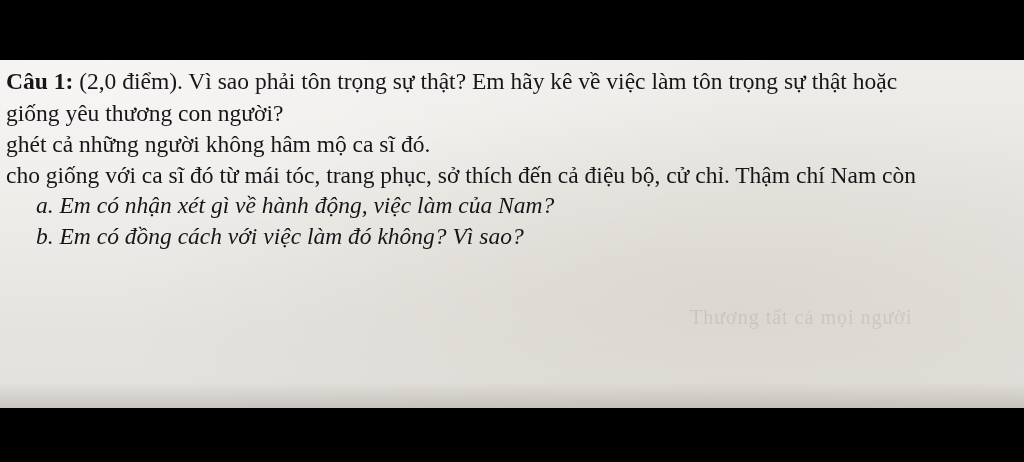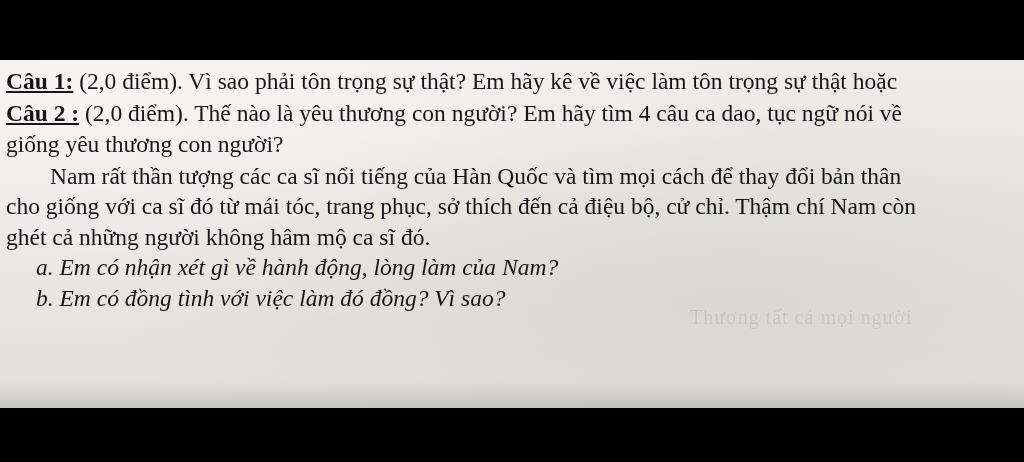--- a/index.html
+++ b/index.html
@@ -56,21 +56,20 @@
     color: #16161a;
     font-size: 23.5px;
     line-height: 1.30;
   }
   .q-line {
     margin: 0 0 1px 0;
     white-space: normal;
   }
   .lbl {
     font-weight: bold;
-    text-decoration: underline;
     text-underline-offset: 2px;
   }
   .bold {
     font-weight: normal;
   }
   .para {
     margin: 0;
     text-indent: 44px;
   }
   .para-cont {
@@ -116,32 +115,28 @@
 
     <div class="ghost">Thương tất cả mọi người</div>
 
     <div class="text-block">
 
       <p class="q-line">
         <span class="lbl">Câu 1:</span><span> </span><span class="bold">(2,0 điểm).</span><span> </span><span>Vì sao phải tôn trọng sự thật? Em hãy kê về việc làm tôn trọng sự thật hoặc</span>
       </p>
 
       <p class="q-line">
-        <span class="lbl">Câu 2 :</span><span> </span><span class="bold">(2,0 điểm).</span><span> </span><span>Thế nào là yêu thương con người?  Em hãy tìm 4 câu ca dao, tục ngữ nói về</span>
-      </p>
-      <p class="q-line">
         <span>giống yêu thương con người?</span>
       </p>
 
 
-      <p class="para">Nam rất thần tượng các ca sĩ nổi tiếng của Hàn Quốc và tìm mọi cách để thay đổi bản thân</p>
+      <p class="para-cont">ghét cả những người không hâm mộ ca sĩ đó.</p>
       <p class="para-cont">cho giống với ca sĩ đó từ mái tóc, trang phục, sở thích đến cả điệu bộ, cử chỉ. Thậm chí Nam còn</p>
-      <p class="para-cont">ghét cả những người không hâm mộ ca sĩ đó.</p>
 
-      <p class="sub">a. Em có nhận xét gì về hành động, lòng làm của Nam?</p>
-      <p class="sub">b. Em có đồng tình với việc làm đó đồng? Vì sao?</p>
+      <p class="sub">a. Em có nhận xét gì về hành động, việc làm của Nam?</p>
+      <p class="sub">b. Em có đồng cách với việc làm đó không? Vì sao?</p>
 
     </div>
   </div>
 
   <div class="bottom-bar"></div>
 
 </div>
 
 </body></html>

